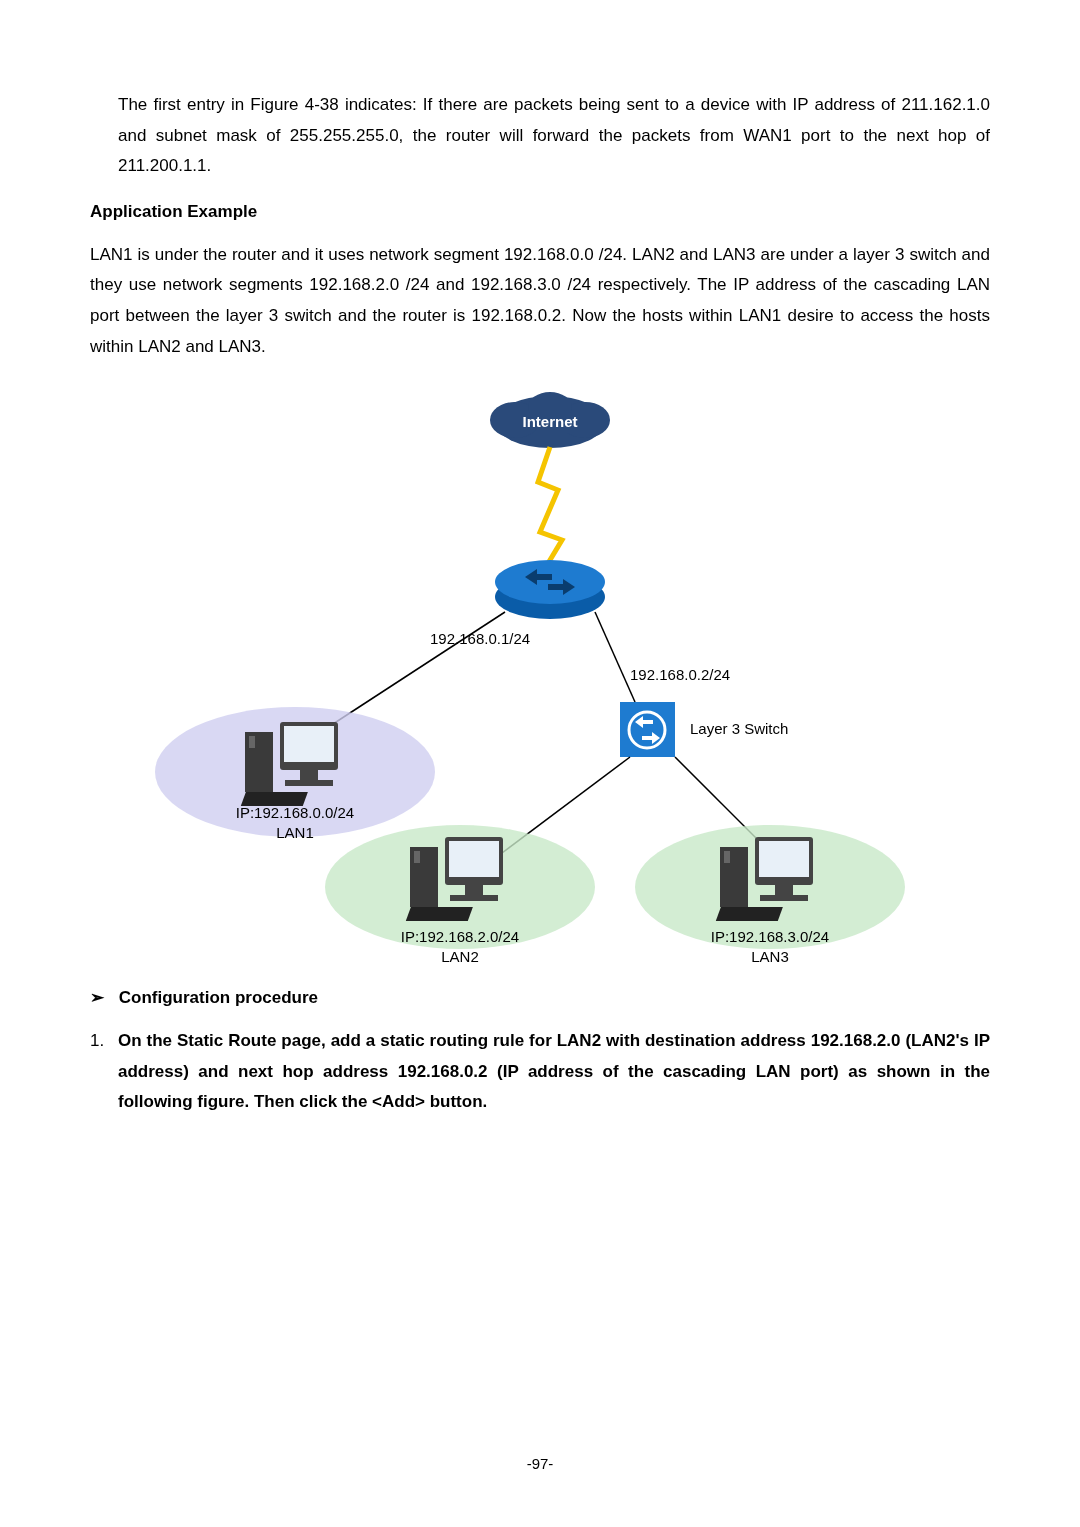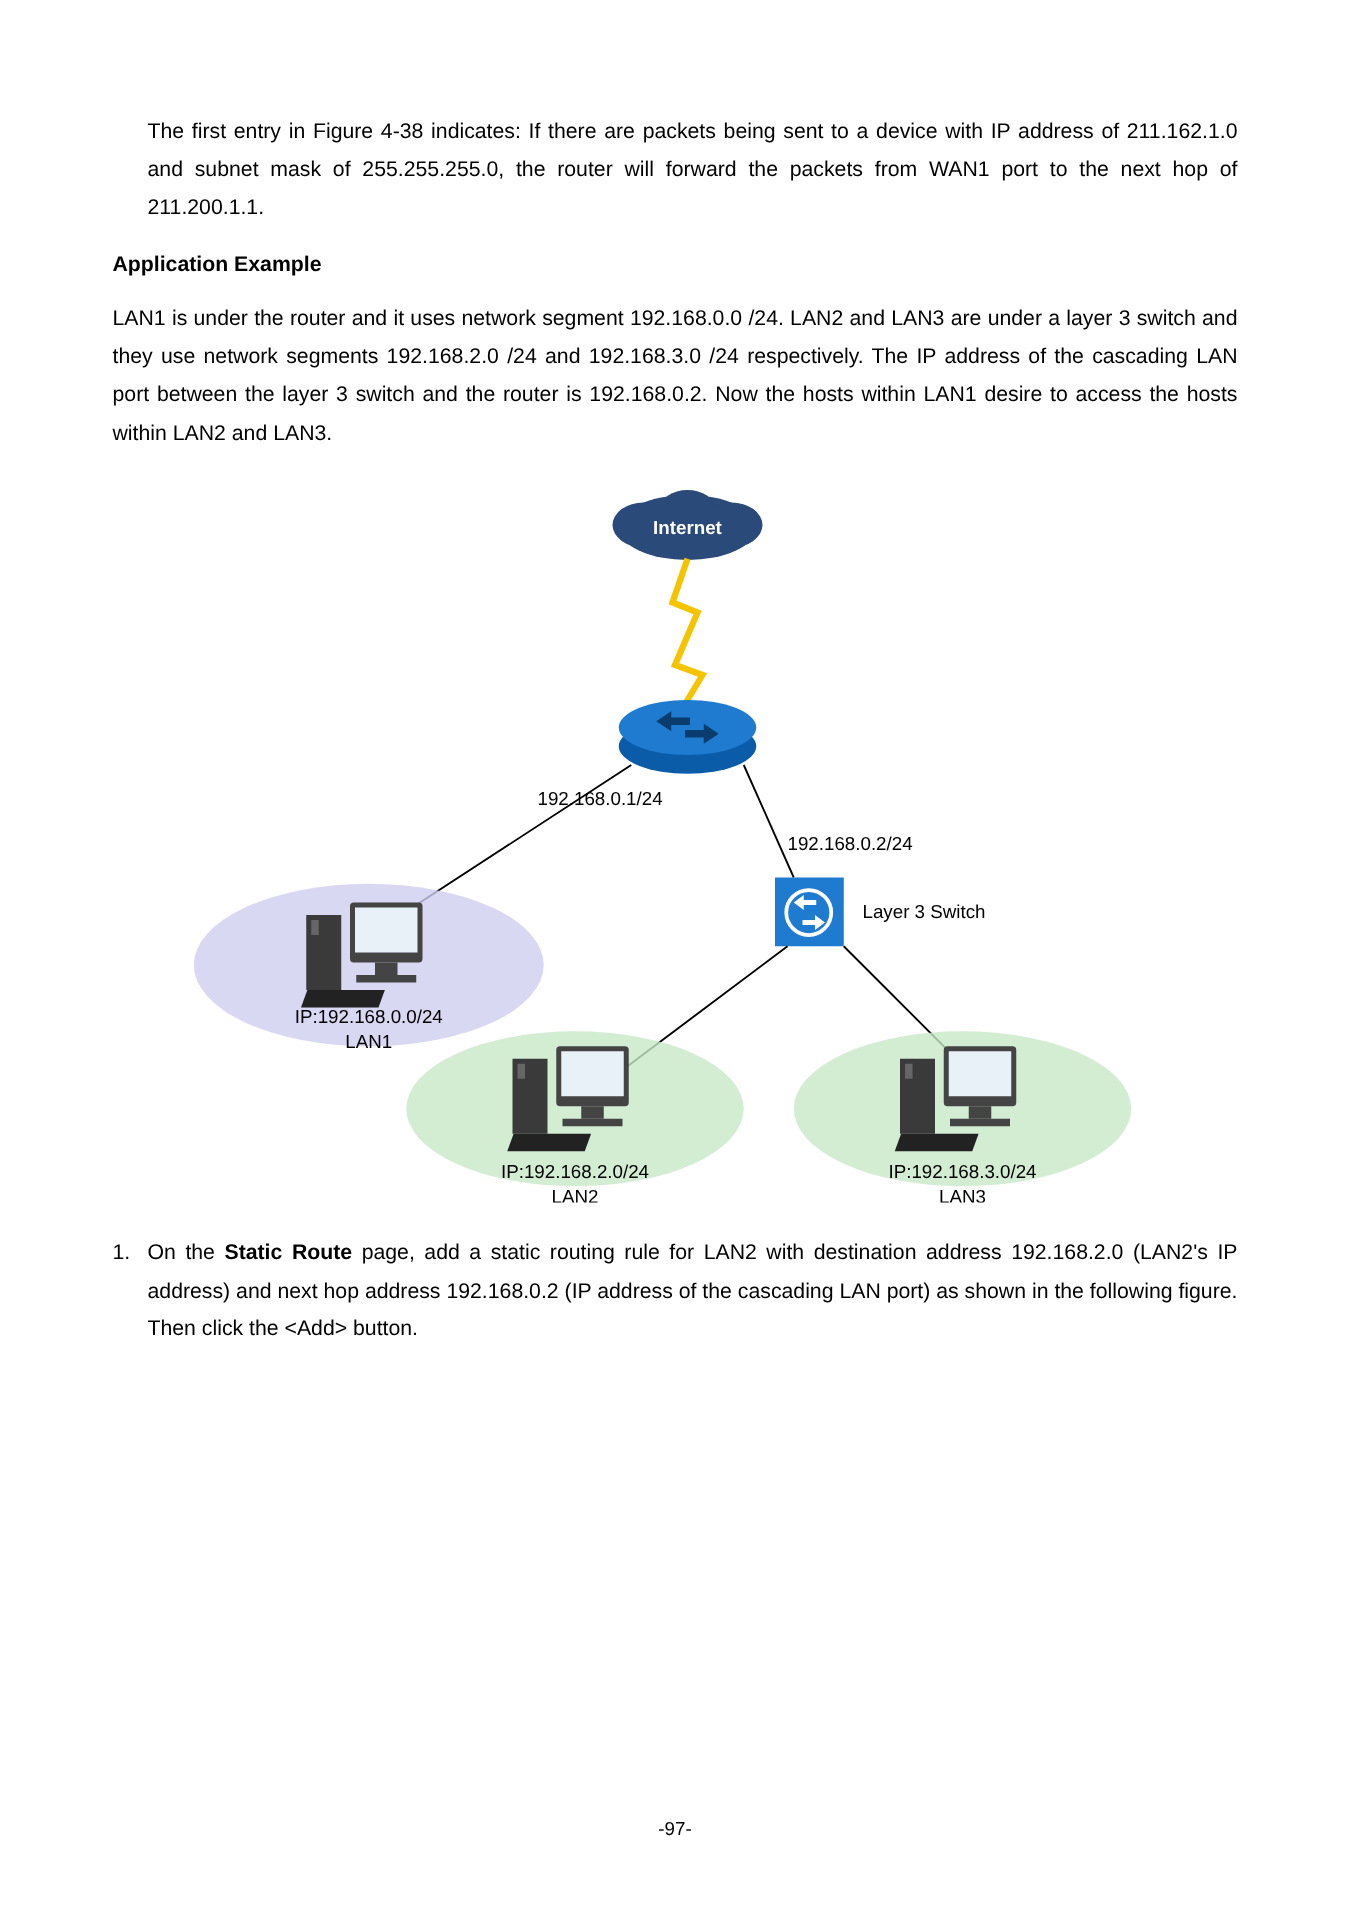--- a/index.html
+++ b/index.html
@@ -55,20 +55,21 @@
     line-height: 1.8;
     margin-bottom: 10px;
   }
   .ol-item .num {
     width: 28px;
     flex-shrink: 0;
   }
   .ol-item .txt {
     flex: 1;
     text-align: justify;
+    font-weight: bold;
   }
   .page-number {
     text-align: center;
     font-size: 15px;
     position: absolute;
     bottom: 55px;
     left: 0;
     right: 0;
   }
 </style>
@@ -159,20 +160,24 @@
         <rect x="39" y="14" width="50" height="36" fill="#e8f0f8"></rect>
         <rect x="55" y="58" width="18" height="10" fill="#444"></rect>
         <rect x="40" y="68" width="48" height="6" fill="#444"></rect>
         <rect x="30" y="80" width="62" height="14" fill="#222" transform="skewX(-20)"></rect>
       </g>
       <text x="640" y="560" text-anchor="middle" font-size="15">IP:192.168.3.0/24</text>
       <text x="640" y="580" text-anchor="middle" font-size="15">LAN3</text>
     </svg>
   </div>
 
+  <p class="arrow-heading">
+    <span class="arrow">➢</span>
+    <span>Configuration procedure</span>
+  </p>
 
   <div class="ol-item">
     <div class="num">1.</div>
     <div class="txt">
       <span>On the </span><b>Static Route</b><span> page, add a static routing rule for LAN2 with destination address 192.168.2.0 (LAN2's IP address) and next hop address 192.168.0.2 (IP address of the cascading LAN port) as shown in the following figure. Then click the &lt;Add&gt; button.</span>
     </div>
   </div>
 
   <div class="page-number">-97-</div>
 

